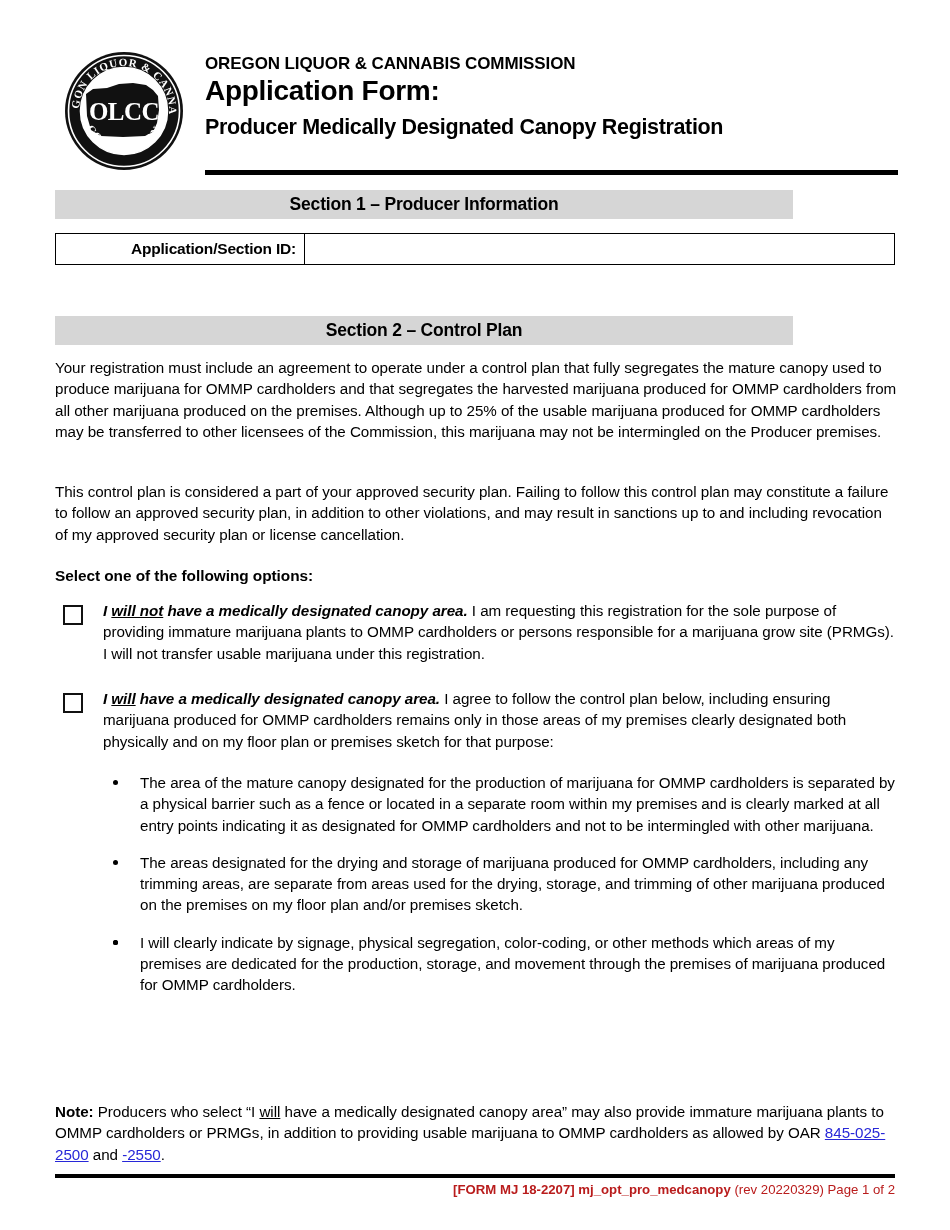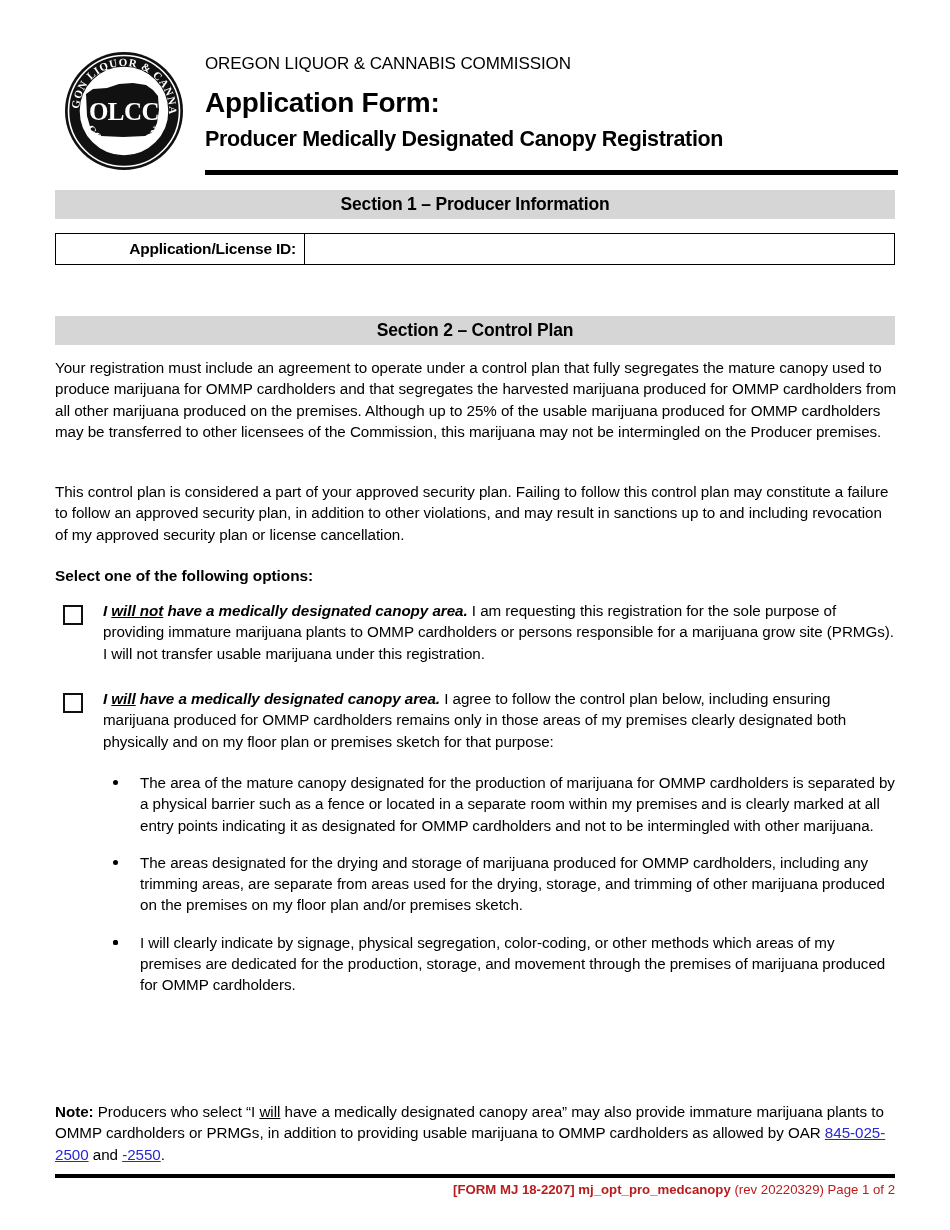--- a/index.html
+++ b/index.html
@@ -43,24 +43,24 @@
   .logo-wrap svg { display: block; }
 
   .header-text {
     position: absolute;
     left: 150px;
     top: 10px;
     width: 695px;
   }
   .org-name {
     font-size: 17px;
-    font-weight: normal;
+    font-weight: bold;
     letter-spacing: -0.1px;
     line-height: 20px;
-    margin: 0 0 12px 0;
+    margin: 0 0 0 0;
     white-space: nowrap;
   }
   .form-title {
     font-size: 28px;
     font-weight: bold;
     line-height: 33px;
     margin: 0 0 7px 0;
     letter-spacing: -0.3px;
   }
   .form-subtitle {
@@ -77,21 +77,21 @@
     top: 126px;
     width: 693px;
     height: 5px;
     background: #000000;
   }
 
   
   .section-banner {
     position: absolute;
     left: 55px;
-    width: 840px;
+    width: 738px;
     height: 29px;
     background: #d6d6d6;
     text-align: center;
     font-size: 17.5px;
     font-weight: bold;
     line-height: 29px;
     letter-spacing: -0.2px;
   }
   #banner-1 { top: 190px; }
   #banner-2 { top: 316px; }
@@ -268,21 +268,21 @@
       <div class="form-subtitle">Producer Medically Designated Canopy Registration</div>
     </div>
     <div class="header-rule"></div>
   </div>
 
   <div class="section-banner" id="banner-1">Section 1 – Producer Information</div>
 
   <table class="info-table">
     <tbody>
       <tr>
-        <td class="label">Application/License ID:</td>
+        <td class="label">Application/Section ID:</td>
         <td class="value"></td>
       </tr>
     </tbody>
   </table>
 
   <div class="section-banner" id="banner-2">Section 2 – Control Plan</div>
 
   <div class="body-block" id="para-1">Your registration must include an agreement to operate under a control plan that fully segregates the mature canopy used to produce marijuana for OMMP cardholders and that segregates the harvested marijuana produced for OMMP cardholders from all other marijuana produced on the premises. Although up to 25% of the usable marijuana produced for OMMP cardholders may be transferred to other licensees of the Commission, this marijuana may not be intermingled on the Producer premises.</div>
 
   <div class="body-block" id="para-2">This control plan is considered a part of your approved security plan. Failing to follow this control plan may constitute a failure to follow an approved security plan, in addition to other violations, and may result in sanctions up to and including revocation of my approved security plan or license cancellation.</div>

